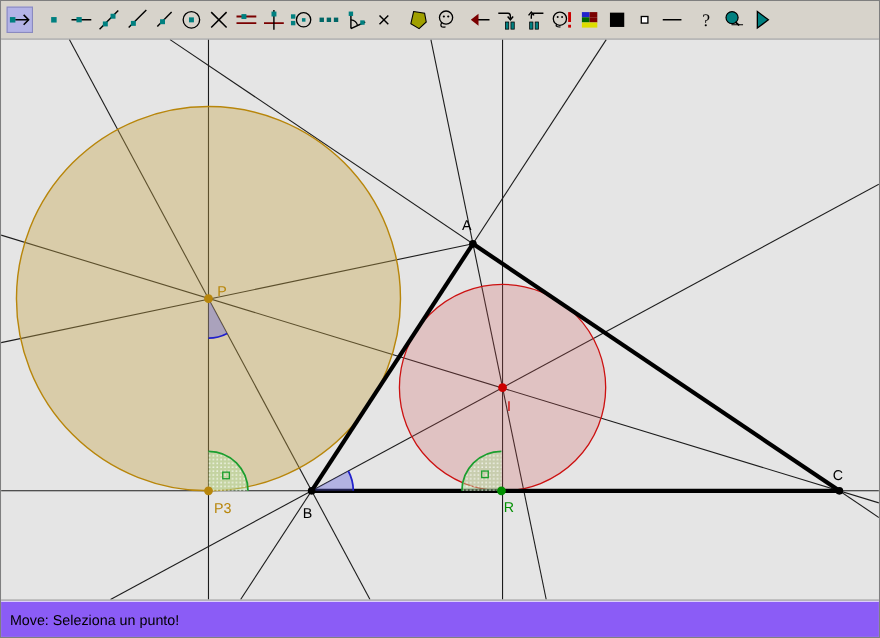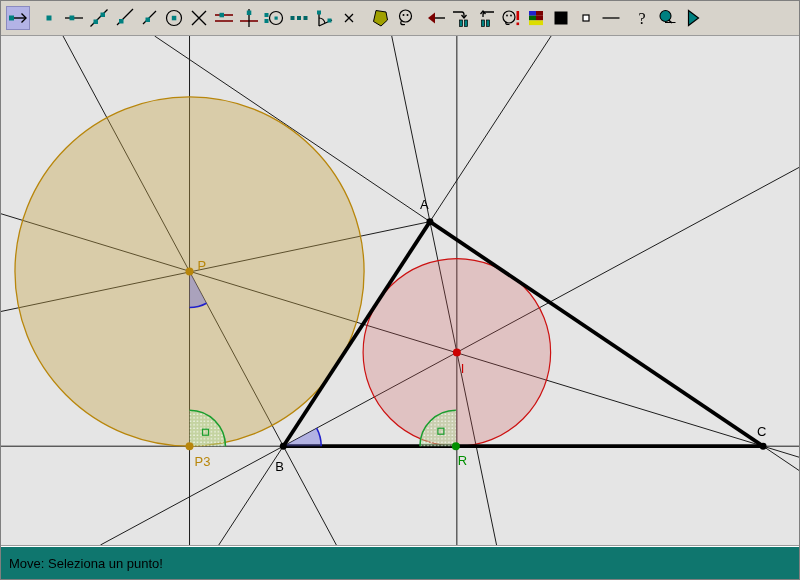--- a/index.html
+++ b/index.html
@@ -4,21 +4,21 @@
 <style>
   html,body{margin:0;padding:0;background:#c8c8c8;font-family:"Liberation Sans",sans-serif;}
   .window{width:798px;height:578px;border:1px solid #7f7f7f;background:#d7d3cb;display:flex;flex-direction:column;overflow:hidden;}
   .toolbar{height:34px;flex:0 0 34px;display:flex;align-items:center;padding-left:5px;background:#d7d3cb;}
   .tbtn{width:24px;height:24px;margin-right:1px;display:flex;align-items:center;justify-content:center;background:transparent;border:1px solid transparent;padding:0;cursor:default;}
   .tbtn.selected{background:#b3b3e6;border:1px solid #8a8ac0;}
   .tbtn.gap{margin-left:6px;}
   .tbtn svg{display:block;}
   .canvas-wrap{flex:1 1 auto;background:#e5e5e5;border-top:1px solid #9b9b9b;border-bottom:1px solid #9b9b9b;position:relative;}
   .canvas-wrap svg{width:100%;height:100%;display:block;}
-  .statusbar{height:32px;flex:0 0 32px;display:flex;align-items:center;padding-left:8px;background:#0f766e;border-top:1px solid #ffffff;font-size:13px;color:#000;}
+  .statusbar{height:32px;flex:0 0 32px;display:flex;align-items:center;padding-left:8px;background:#8b5cf6;border-top:1px solid #ffffff;font-size:13px;color:#000;}
   text.glabel{font-family:"Liberation Sans",sans-serif;font-size:13px;}
 </style>
 </head>
 <body>
 
 <div class="window">
   <div class="toolbar">
       <button class="tbtn selected">
         <span>
           <svg width="22" height="22" viewBox="0 0 22 22">

